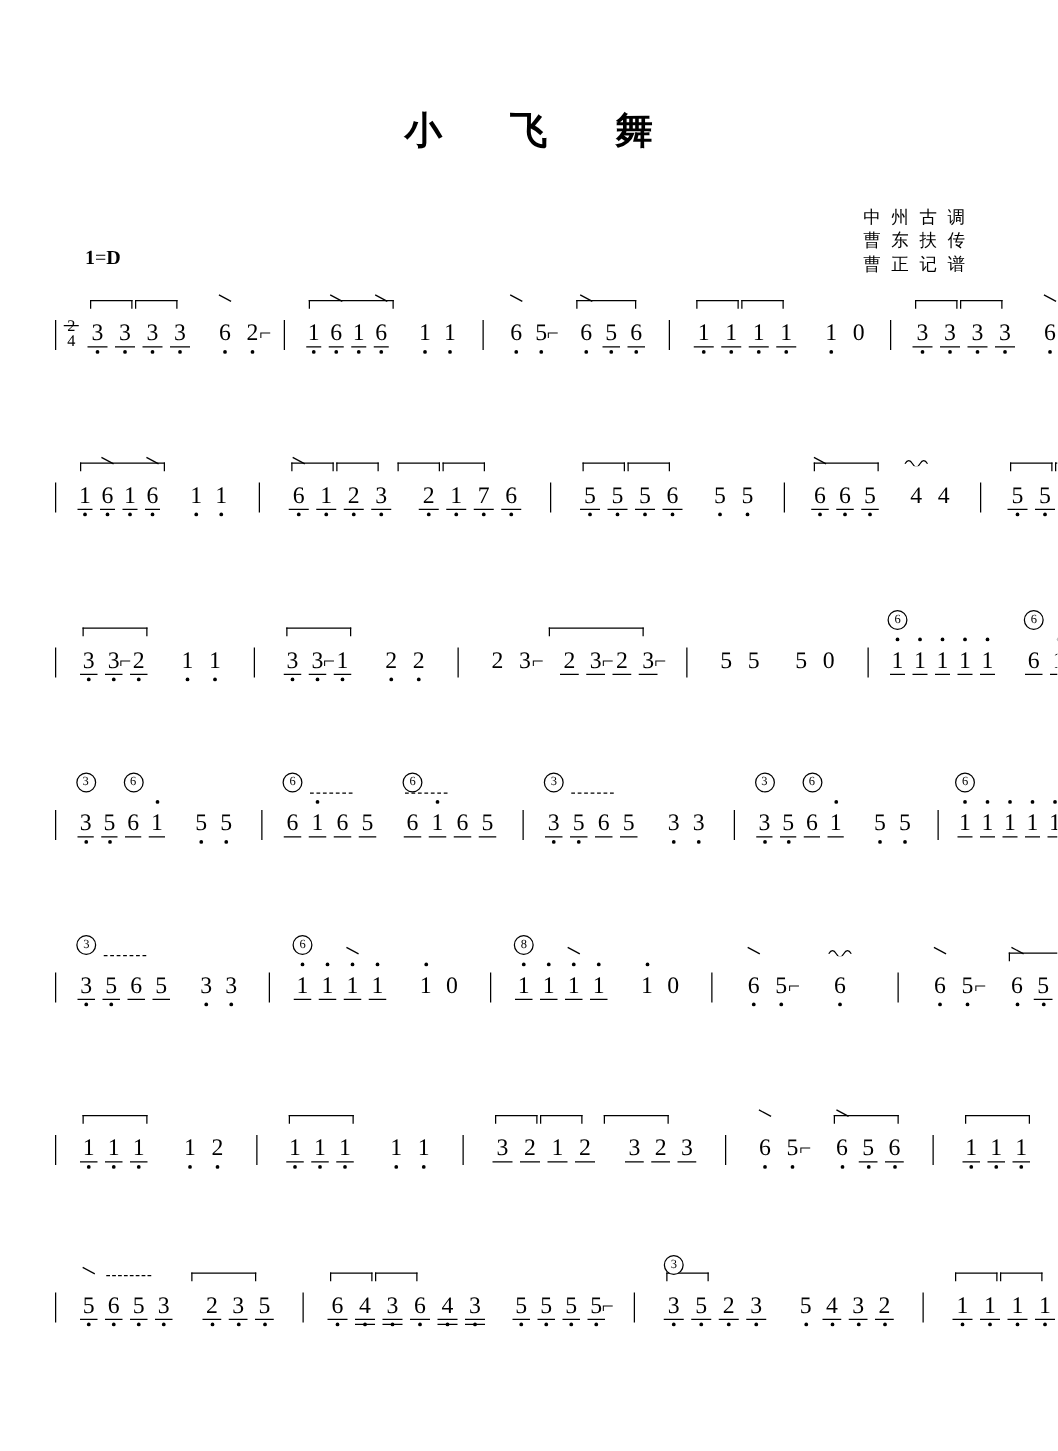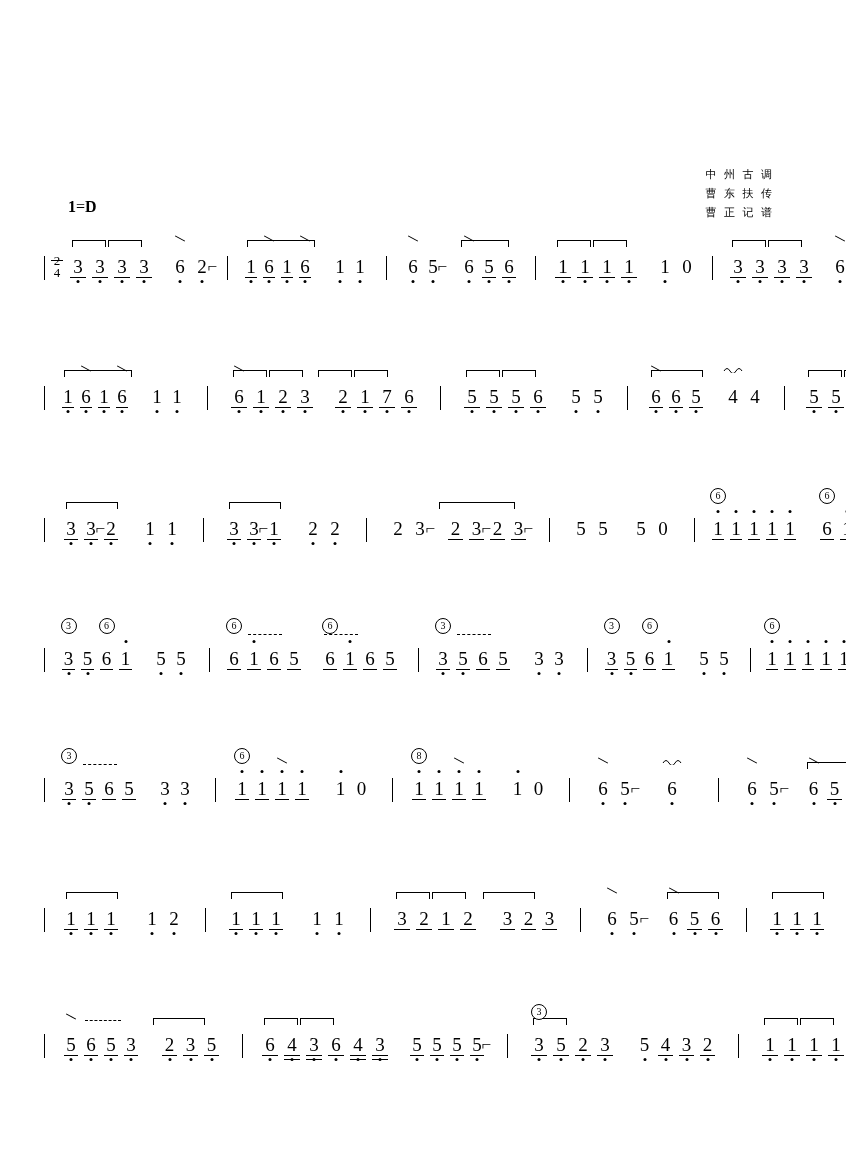--- a/index.html
+++ b/index.html
@@ -29,21 +29,21 @@
     letter-spacing: 22px;
     text-indent: 22px;
     color: #000;
   }
   .credits {
     position: absolute;
     top: 165px;
     right: 72px;
     text-align: center;
     font-family: "DejaVu Sans", sans-serif;
-    font-size: 11px;
+    font-size: 14px;
     line-height: 19px;
     letter-spacing: 2px;
     color: #000;
   }
   .keysig {
     position: absolute;
     top: 198px;
     left: 68px;
     font-family: "Liberation Serif", serif;
     font-size: 16px;
@@ -226,20 +226,21 @@
     font-size: 13px;
     line-height: 13px;
   }
   .gap { display: inline-block; vertical-align: top; height: 74px; }
 </style>
 </head>
 <body>
 
 <div class="page">
 
+  <div class="title">小  飞  舞</div>
 
   <div class="credits">
     <div>中 州 古 调</div>
     <div>曹 东 扶 传</div>
     <div>曹    正 记 谱</div>
   </div>
 
   <div class="keysig">
     <span>1</span><span class="eq">=</span><span>D</span>
   </div>

